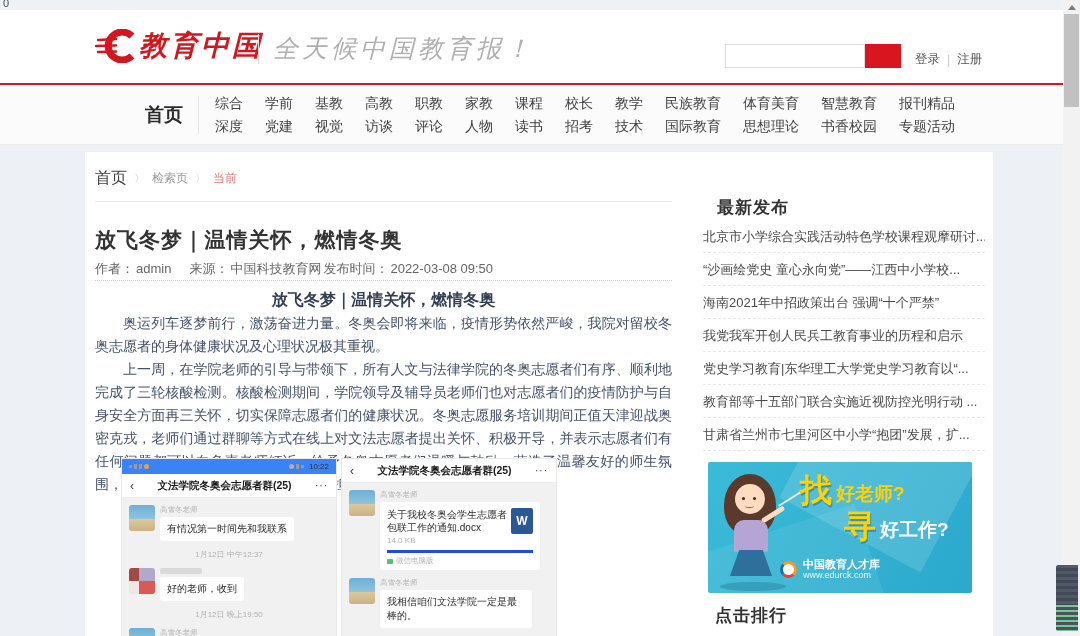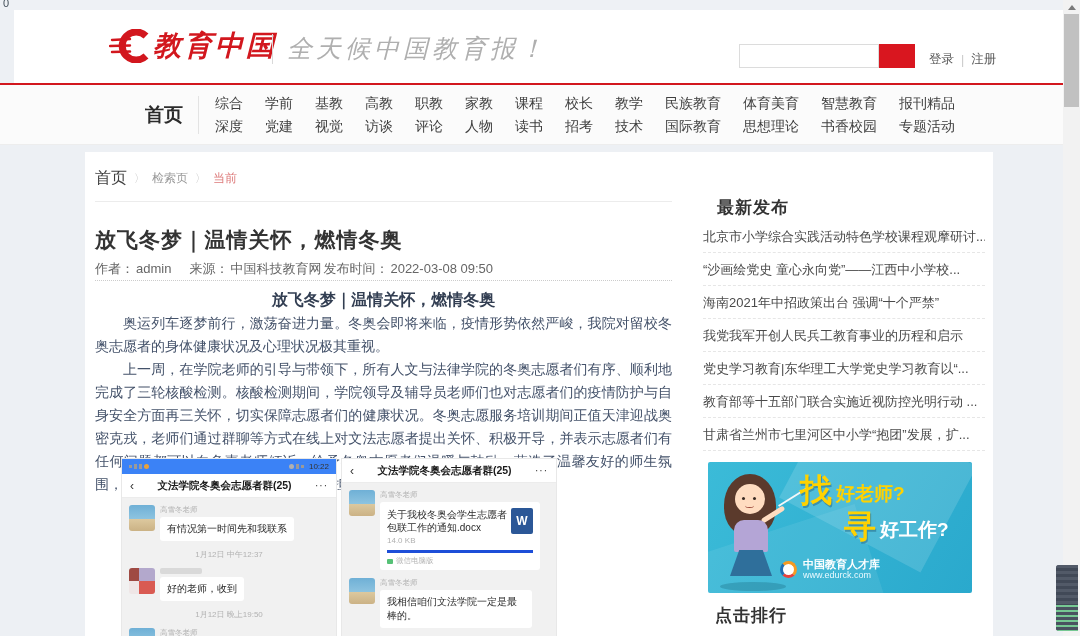--- a/index.html
+++ b/index.html
@@ -5,21 +5,21 @@
   * { margin:0; padding:0; box-sizing:border-box; }
   html,body { width:1080px; height:636px; }
   body { font-family:"Liberation Sans","DejaVu Sans",sans-serif; }
   .stage { position:relative; width:1080px; height:636px; overflow:hidden; background:#edf0f4; }
 
   
   .top-strip { position:absolute; left:0; top:0; width:1063px; height:10px; background:#eef1f5; }
   .corner-zero { position:absolute; left:3px; top:-3px; font-size:11px; color:#44505a; }
 
   
-  .header { position:absolute; left:14px; top:10px; width:1063px; height:73px; background:#ffffff; }
+  .header { position:absolute; left:0; top:10px; width:1063px; height:73px; background:#ffffff; }
   .logo { position:absolute; left:95px; top:17px; display:flex; align-items:center; gap:4px; }
   .logo-text { color:#d2171e; font-size:28px; font-weight:bold; font-style:italic; font-family:"DejaVu Serif","Liberation Serif",serif; letter-spacing:3px; }
   .tagline { position:absolute; left:258px; top:22px; display:flex; align-items:center; gap:14px; }
   .tagline-bar { width:1px; height:30px; background:#d9d9d9; }
   .tagline-text { color:#afafaf; font-size:25px; font-style:italic; font-family:"DejaVu Serif","Liberation Serif",serif; letter-spacing:4px; }
   .search-box { position:absolute; left:725px; top:34px; display:flex; }
   .search-input { width:140px; height:24px; border:1px solid #dcdcdc; background:#fff; outline:none; padding:0 6px; font-size:12px; }
   .search-btn { width:36px; height:24px; background:#d9161f; border:none; cursor:pointer; }
   .auth { position:absolute; left:915px; top:41px; font-size:12.5px; color:#555; display:flex; gap:7px; align-items:center; }
   .auth .sep { color:#c9c9c9; }

